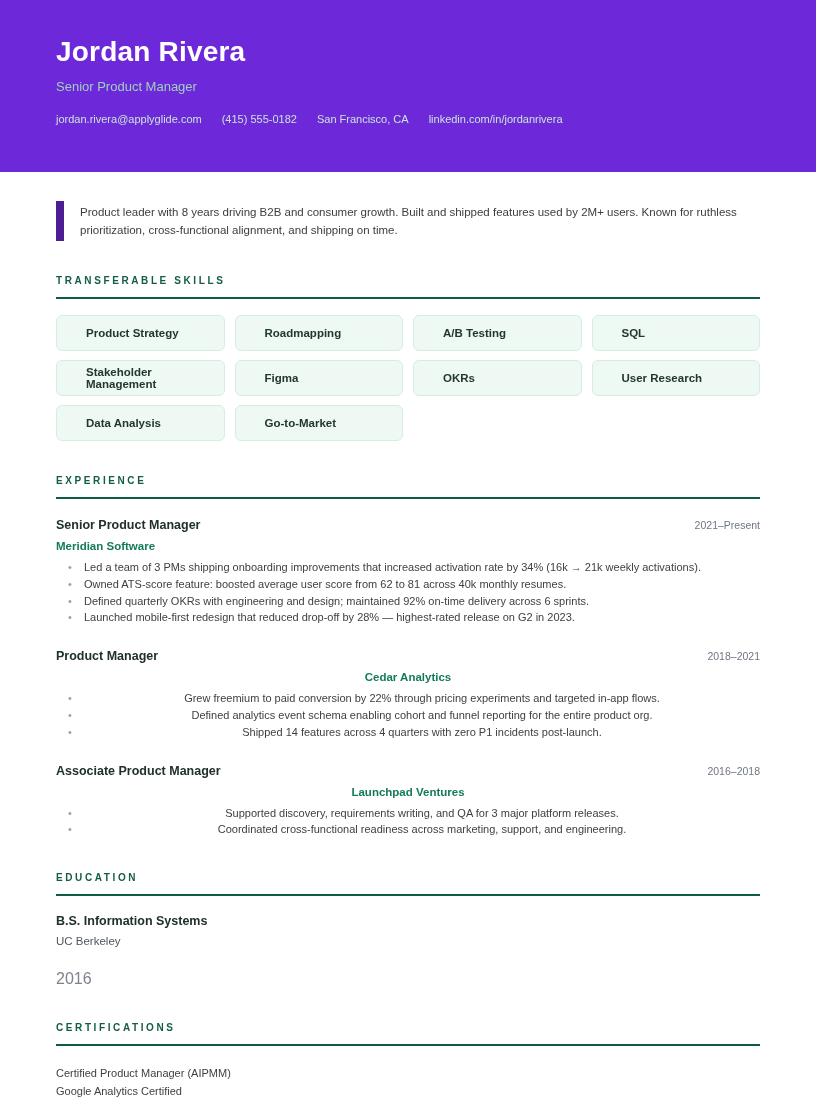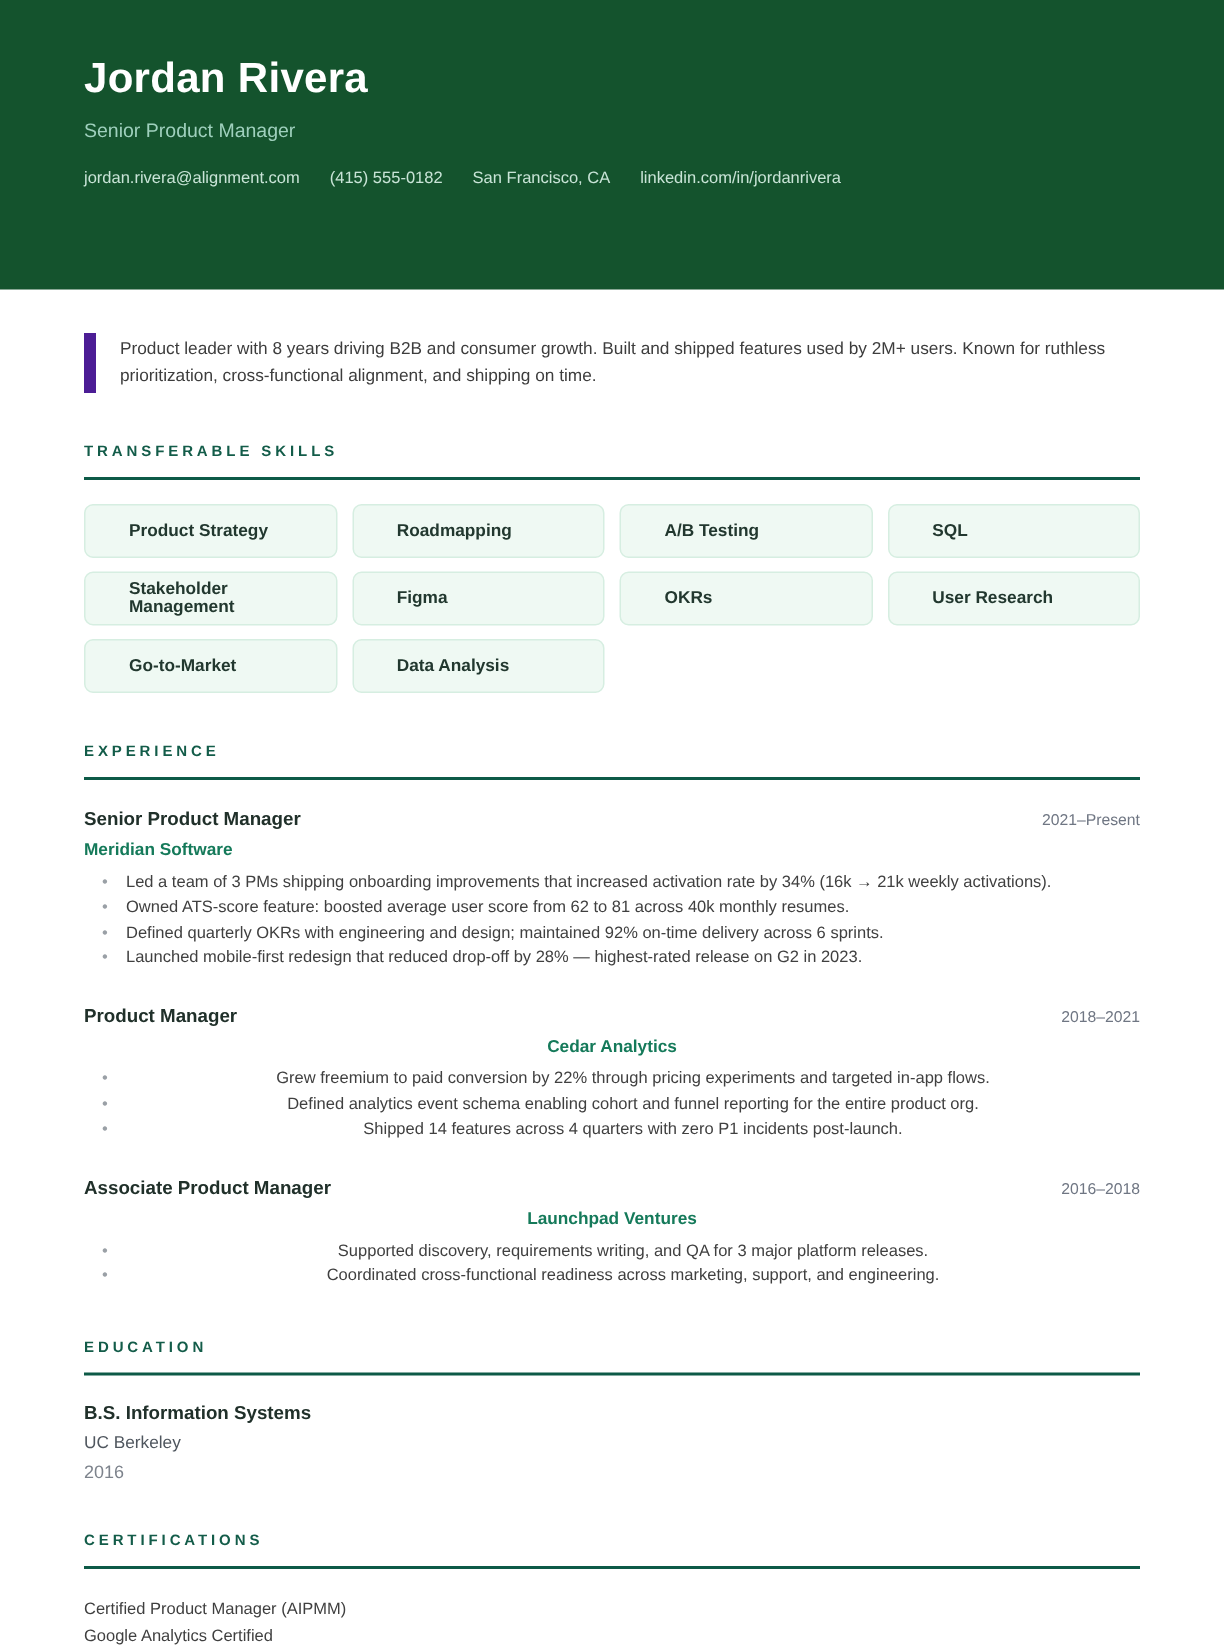--- a/index.html
+++ b/index.html
@@ -7,22 +7,22 @@
   body {
     width: 816px; height: 1100px;
     background: #ffffff;
     font-family: "Liberation Sans", sans-serif;
     color: #333;
     overflow: hidden;
   }
 
   
   .header {
-    background: #14532d;
-    height: 193px;
+    background: #6d28d9;
+    height: 172px;
     padding: 36px 56px 0 56px;
   }
   .name {
     color: #ffffff;
     font-size: 28px;
     font-weight: bold;
     letter-spacing: 0.2px;
   }
   .job-title {
     color: #9fd0bd;
@@ -123,34 +123,34 @@
     position: absolute;
     left: 0;
     color: #9aa0a6;
     font-size: 11px;
   }
 
   
   .edu { margin-top: 18px; }
   .edu-degree { font-size: 12.5px; font-weight: bold; color: #20302a; }
   .edu-school { margin-top: 7px; font-size: 11.5px; color: #4f565e; }
-  .edu-year { margin-top: 6px; font-size: 12px; color: #7d838c; }
+  .edu-year { margin-top: 23px; font-size: 16px; color: #7d838c; }
 
   
   .cert-list { margin-top: 18px; }
   .cert-item { font-size: 11px; color: #3f3f3f; line-height: 18px; }
 </style>
 </head>
 <body>
 
 <div class="header">
   <div class="name">Jordan Rivera</div>
   <div class="job-title">Senior Product Manager</div>
   <div class="contact-row">
-    <span class="contact-item">jordan.rivera@alignment.com</span>
+    <span class="contact-item">jordan.rivera@applyglide.com</span>
     <span class="contact-item">(415) 555-0182</span>
     <span class="contact-item">San Francisco, CA</span>
     <span class="contact-item">linkedin.com/in/jordanrivera</span>
   </div>
 </div>
 
 <div class="page">
 
   <div class="summary">Product leader with 8 years driving B2B and consumer growth. Built and shipped features used by 2M+ users. Known for ruthless prioritization, cross-functional alignment, and shipping on time.</div>
 
@@ -159,22 +159,22 @@
   </div>
   <div class="skills-grid">
     <div class="skill-chip">Product Strategy</div>
     <div class="skill-chip">Roadmapping</div>
     <div class="skill-chip">A/B Testing</div>
     <div class="skill-chip">SQL</div>
     <div class="skill-chip">Stakeholder Management</div>
     <div class="skill-chip">Figma</div>
     <div class="skill-chip">OKRs</div>
     <div class="skill-chip">User Research</div>
+    <div class="skill-chip">Data Analysis</div>
     <div class="skill-chip">Go-to-Market</div>
-    <div class="skill-chip">Data Analysis</div>
   </div>
 
   <div class="section-head">
     <span>EXPERIENCE</span>
   </div>
 
   <div class="job">
     <div class="job-head">
       <span class="job-role">Senior Product Manager</span>
       <span class="job-dates">2021–Present</span>

